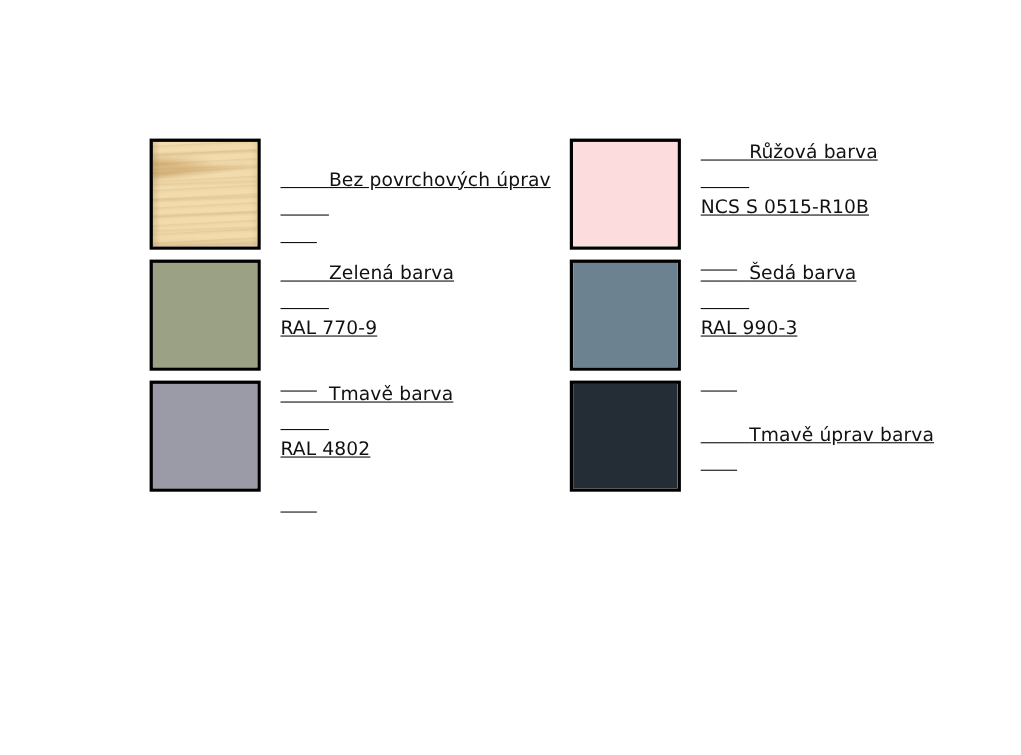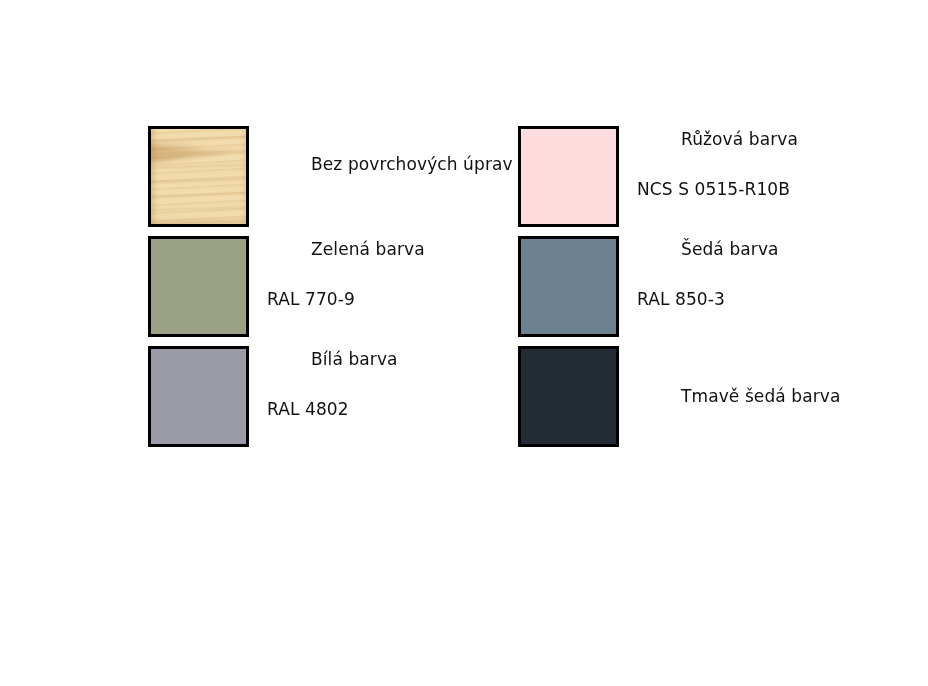--- a/index.html
+++ b/index.html
@@ -21,21 +21,21 @@
     left: 0;
     top: 0;
     width: 928px;
     height: 686px;
   }
 
   .legend-column {
     position: absolute;
     top: 126px;
   }
-  .legend-column.col-left  { left: 136px; padding-left: 12px; }
+  .legend-column.col-left  { left: 124px; padding-left: 12px; }
   .legend-column.col-right { left: 518px; }
 
   .legend-row {
     position: relative;
     height: 101px;
     margin-bottom: 9px;
     display: flex;
     align-items: center;
   }
 
@@ -108,20 +108,21 @@
       linear-gradient(0deg, rgba(150,104,48,0.14) 0px, rgba(150,104,48,0.00) 9px);
   }
 
   .legend-label {
     margin-left: 18px;
     font-size: 17px;
     line-height: 25px;
     white-space: pre;
     letter-spacing: 0.1px;
     color: #111111;
+    text-decoration: underline;
   }
   .legend-label .line2 { display: block; }
   .legend-label .line2:empty { display: none; }
 </style>
 </head>
 <body>
 
 <div id="legend-board">
 
   <div class="legend-column col-left">
@@ -151,21 +152,21 @@
         <span>Zelená barva</span>
         <span class="line2">RAL 770-9</span>
       </div>
     </div>
 
     <div class="legend-row">
       <div class="swatch">
         <div class="swatch-fill" style="background: rgb(155, 155, 168);"></div>
       </div>
       <div class="legend-label">
-        <span>Bílá barva</span>
+        <span>Tmavě barva</span>
         <span class="line2">RAL 4802</span>
       </div>
     </div>
 
   </div>
 
   <div class="legend-column col-right">
 
     <div class="legend-row">
       <div class="swatch">
@@ -176,29 +177,29 @@
         <span class="line2">NCS S 0515-R10B</span>
       </div>
     </div>
 
     <div class="legend-row">
       <div class="swatch">
         <div class="swatch-fill" style="background: rgb(108, 130, 144);"></div>
       </div>
       <div class="legend-label">
         <span>Šedá barva</span>
-        <span class="line2">RAL 850-3</span>
+        <span class="line2">RAL 990-3</span>
       </div>
     </div>
 
 
     <div class="legend-row">
       <div class="swatch">
         <div class="swatch-fill" style="background: rgb(36, 44, 53);"></div>
       </div>
       <div class="legend-label">
-        <span>Tmavě šedá barva</span>
+        <span>Tmavě úprav barva</span>
       </div>
     </div>
 
   </div>
 
 </div>
 
 </body></html>

